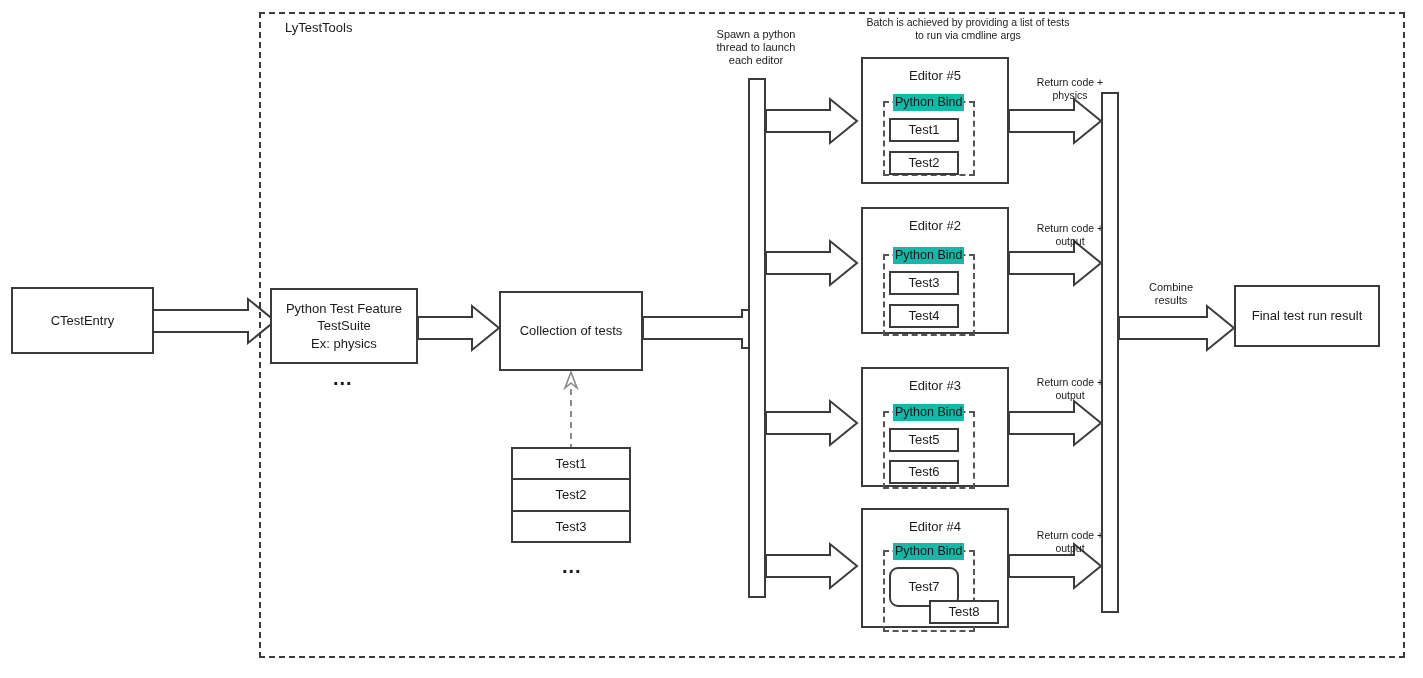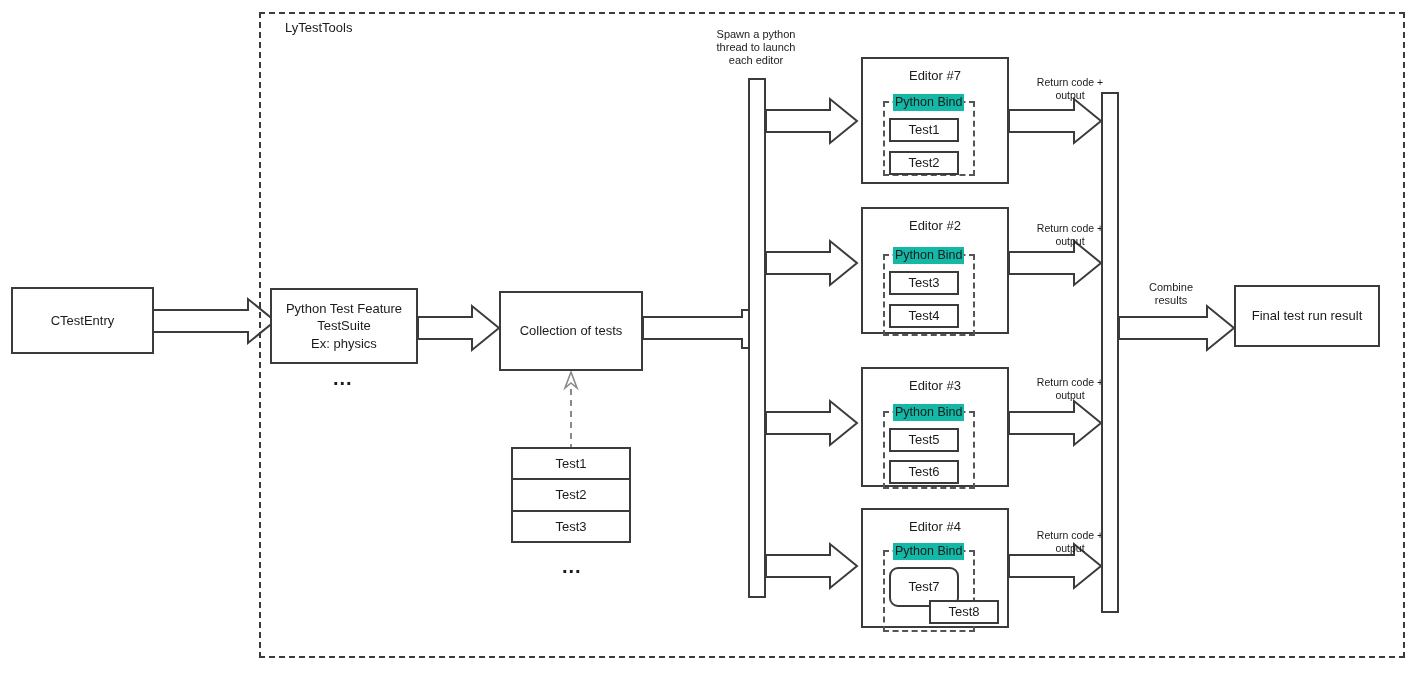--- a/index.html
+++ b/index.html
@@ -181,31 +181,33 @@
     <div class="row">Test2</div>
     <div class="row">Test3</div>
   </div>
   <div class="ellipsis" style="left:562px;top:556px;">...</div>
 
   <div class="syncbar" style="left:748px;top:78px;width:18px;height:520px;"></div>
   <div class="label small" style="left:706px;top:28px;width:100px;">Spawn a python
 thread to launch
 each editor</div>
 
+  <div class="label tiny" style="left:838px;top:16px;width:260px;">Batch is achieved by providing a list of tests
+to run via cmdline args</div>
 
   <div class="node" style="left:861px;top:57px;width:148px;height:127px;display:block;">
-    <div class="editor-title">Editor #7</div>
+    <div class="editor-title">Editor #5</div>
     <div class="dashed-sub" style="left:20px;top:42px;width:92px;height:75px;">
       <div class="pybind-title">Python Bind</div>
     </div>
     <div class="testbox" style="left:26px;top:59px;width:70px;height:24px;">Test1</div>
     <div class="testbox" style="left:26px;top:92px;width:70px;height:24px;">Test2</div>
   </div>
   <div class="label tiny" style="left:1020px;top:76px;width:100px;">Return code +
-output</div>
+physics</div>
 
   <div class="node" style="left:861px;top:207px;width:148px;height:127px;display:block;">
     <div class="editor-title">Editor #2</div>
     <div class="dashed-sub" style="left:20px;top:45px;width:92px;height:82px;">
       <div class="pybind-title">Python Bind</div>
     </div>
     <div class="testbox" style="left:26px;top:62px;width:70px;height:24px;">Test3</div>
     <div class="testbox" style="left:26px;top:95px;width:70px;height:24px;">Test4</div>
   </div>
   <div class="label tiny" style="left:1020px;top:222px;width:100px;">Return code +

